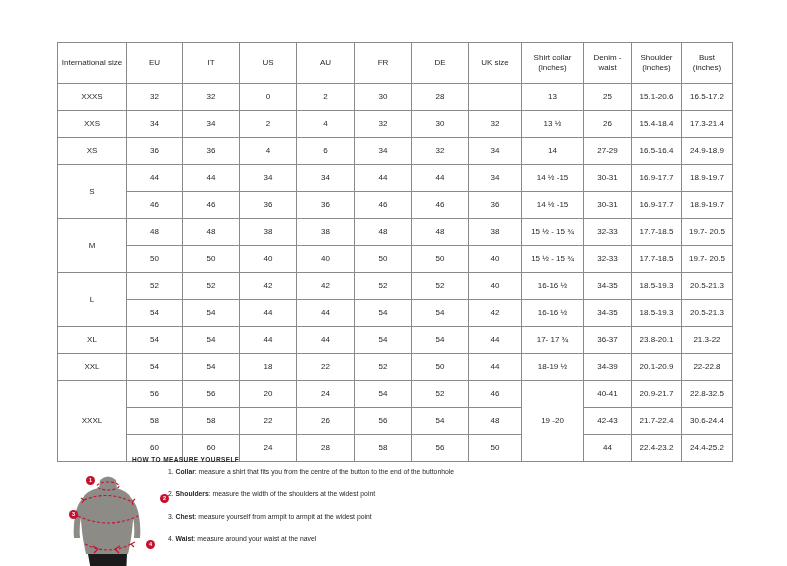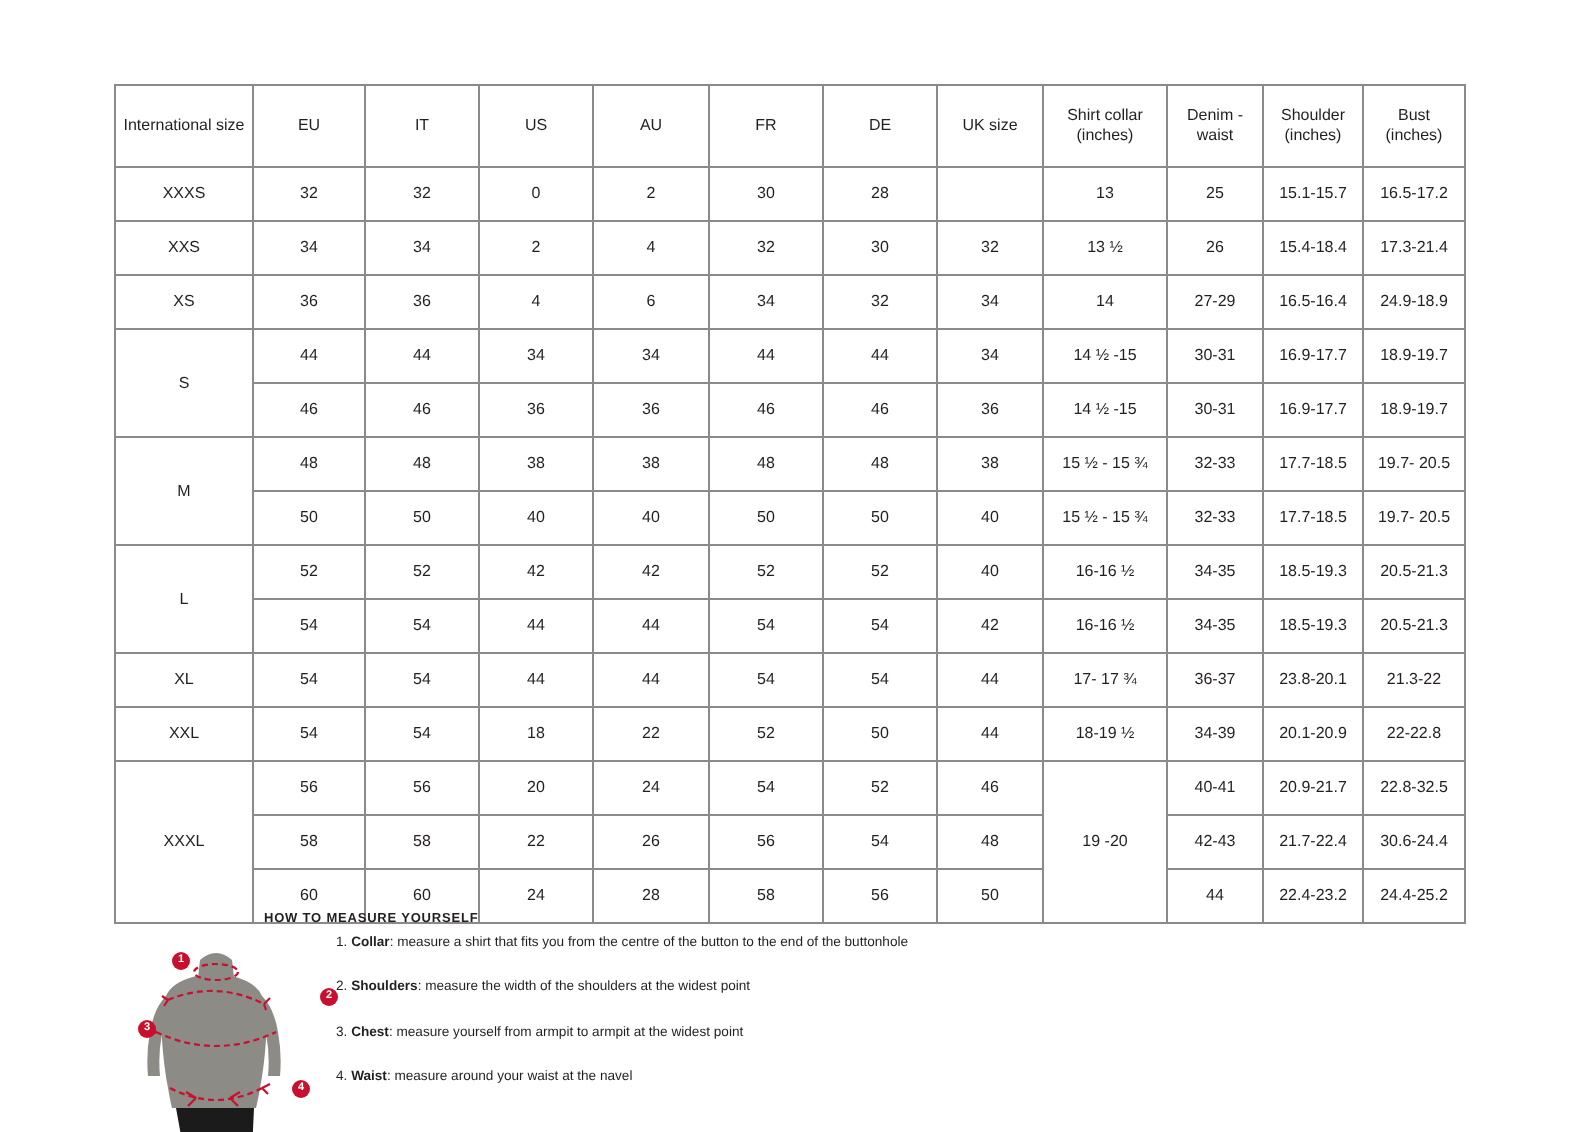--- a/index.html
+++ b/index.html
@@ -152,21 +152,21 @@
         <td>XXXS</td>
         <td>32</td>
         <td>32</td>
         <td>0</td>
         <td>2</td>
         <td>30</td>
         <td>28</td>
         <td></td>
         <td>13</td>
         <td>25</td>
-        <td>15.1-15.7</td>
+        <td>15.1-20.6</td>
         <td>16.5-17.2</td>
       </tr>
 
       <tr>
         <td>XXS</td>
         <td>34</td>
         <td>34</td>
         <td>2</td>
         <td>4</td>
         <td>32</td>

